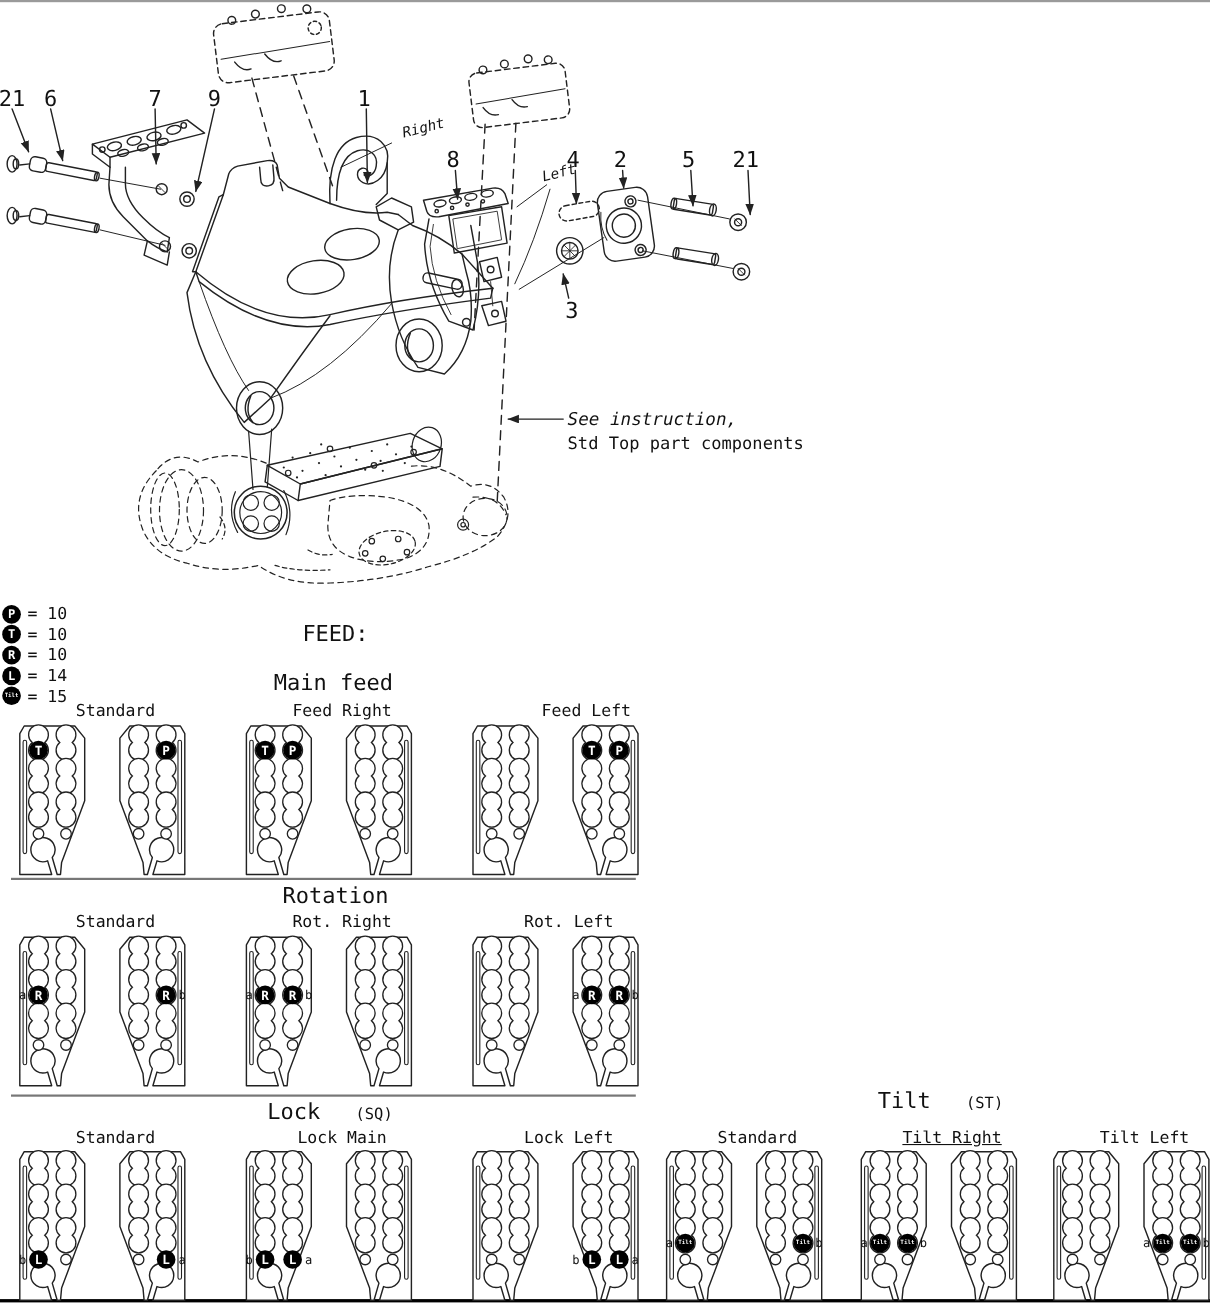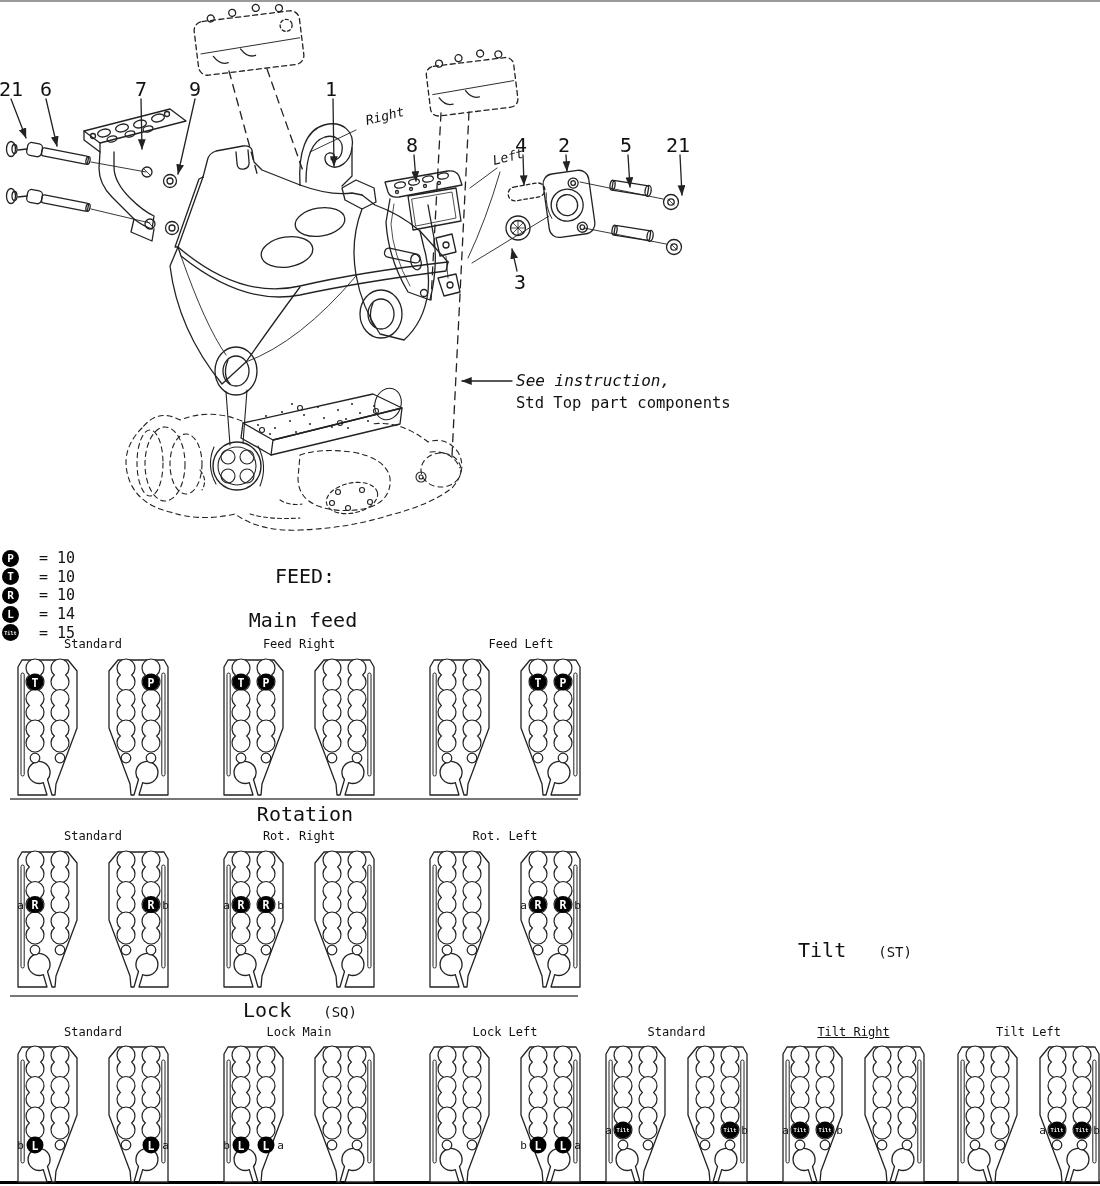--- a/index.html
+++ b/index.html
@@ -7,24 +7,24 @@
          font-family:"DejaVu Sans Mono",monospace;color:#111;}
   .sep{position:absolute;background:#777;}
   .hline-top{position:absolute;left:0;top:545;width:1100px;height:2px;background:#9a9a9a;}
   .hline-bottom{position:absolute;left:0;top:1181px;width:1100px;height:3px;background:#000;}
   .legend{position:absolute;left:2px;top:549px;}
   .legend-row{display:flex;align-items:center;height:18.6px;}
   .legend-sym{width:17px;height:17px;border-radius:50%;background:#000;color:#fff;
               display:flex;align-items:center;justify-content:center;
               font-weight:bold;font-size:11px;flex:0 0 17px;}
   .legend-sym.small{font-size:5.2px;letter-spacing:0;}
-  .legend-val{font-size:15px;margin-left:20px;white-space:nowrap;}
+  .legend-val{font-size:15px;margin-left:6px;white-space:nowrap;}
   .sec-title{position:absolute;transform:translateX(-50%);font-size:20px;white-space:nowrap;}
   .sec-title .suffix{font-size:14px;margin-left:20px;}
-  .group-header{position:absolute;transform:translateX(-50%);font-size:12px;white-space:nowrap;}
+  .group-header{position:absolute;transform:translateX(-50%);font-size:15px;white-space:nowrap;margin-left:12px;}
   .plate-svg{position:absolute;overflow:visible;}
   svg text{font-family:"DejaVu Sans Mono",monospace;}
 </style>
 </head>
 <body>
 
 <div class="stage">
 
   <svg width="1100" height="546" viewBox="0 0 1100 546" style="position:absolute;left:0;top:0" fill="none" stroke="#222" stroke-width="1.3" stroke-linejoin="round" stroke-linecap="round">
     <defs>
@@ -348,21 +348,21 @@
     </div>
 
   <div class="sec-title" style="left:305px;top:564px;">
     <span>FEED:</span></div>
   <div class="sec-title" style="left:303px;top:608px;">
     <span>Main feed</span></div>
   <div class="sec-title" style="left:305px;top:802px;">
     <span>Rotation</span></div>
   <div class="sec-title" style="left:300px;top:998px;">
     <span>Lock</span> <span class="suffix">(SQ)</span></div>
-  <div class="sec-title" style="left:855px;top:938px;">
+  <div class="sec-title" style="left:855px;top:988px;">
     <span>Tilt</span> <span class="suffix">(ST)</span></div>
 
   <div id="plates">
       <div class="group-header" style="left: 93px; top: 637px;">Standard</div>
       <svg width="63" height="137" class="plate-svg" style="left:16px;top:658px;">
         <path d="M6,2 L52,2 L61,13 L61,70 L40,126 L39,137 L36,137 L31.5,121.5 A11,11 0 1 0 27.3,124.6 L31,137 L2,137 L2,9 Z" fill="#fff" stroke="#222" stroke-width="1.3" stroke-linejoin="round"></path>
         <rect x="5" y="15" width="3.2" height="103" rx="1.6" fill="none" stroke="#222" stroke-width="1"></rect>
         <path d="M13.34,17 A9,9 0 1 1 24.66,17 A9,9 0 1 1 13.34,17 Z" fill="#fff" stroke="#222" stroke-width="1.2"></path>
         <path d="M13.34,47.5 A9,9 0 1 1 24.66,47.5 A9,9 0 1 1 13.34,47.5 Z" fill="#fff" stroke="#222" stroke-width="1.2"></path>
         <path d="M13.34,78 A9,9 0 1 1 24.66,78 A9,9 0 1 1 13.34,78 Z" fill="#fff" stroke="#222" stroke-width="1.2"></path>

